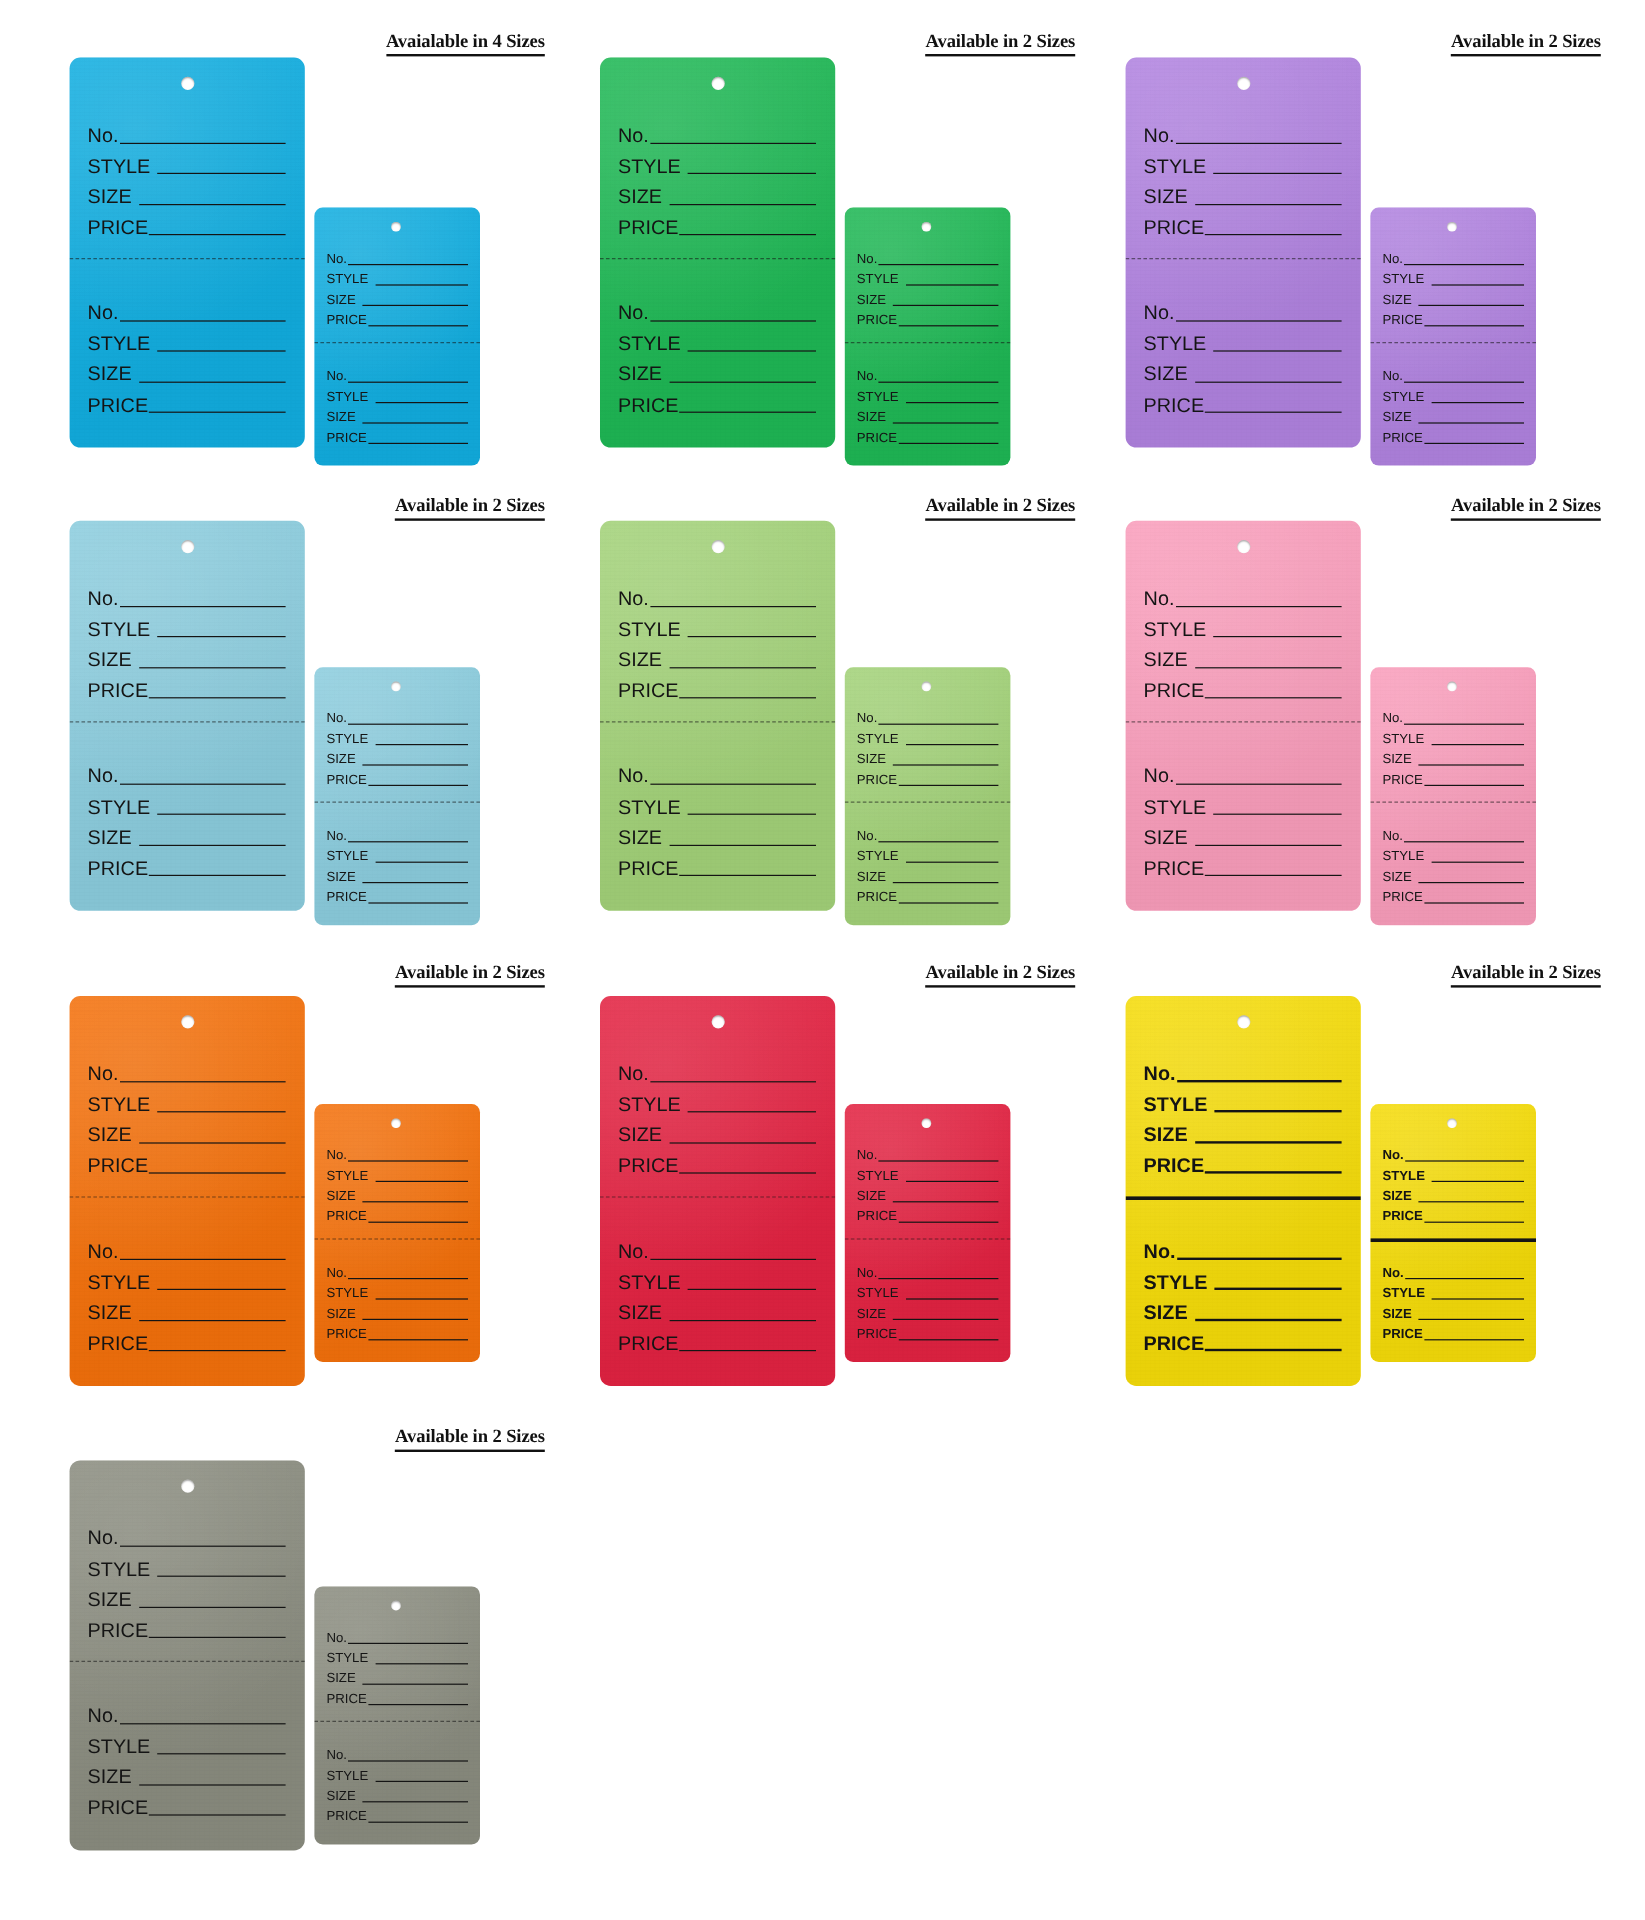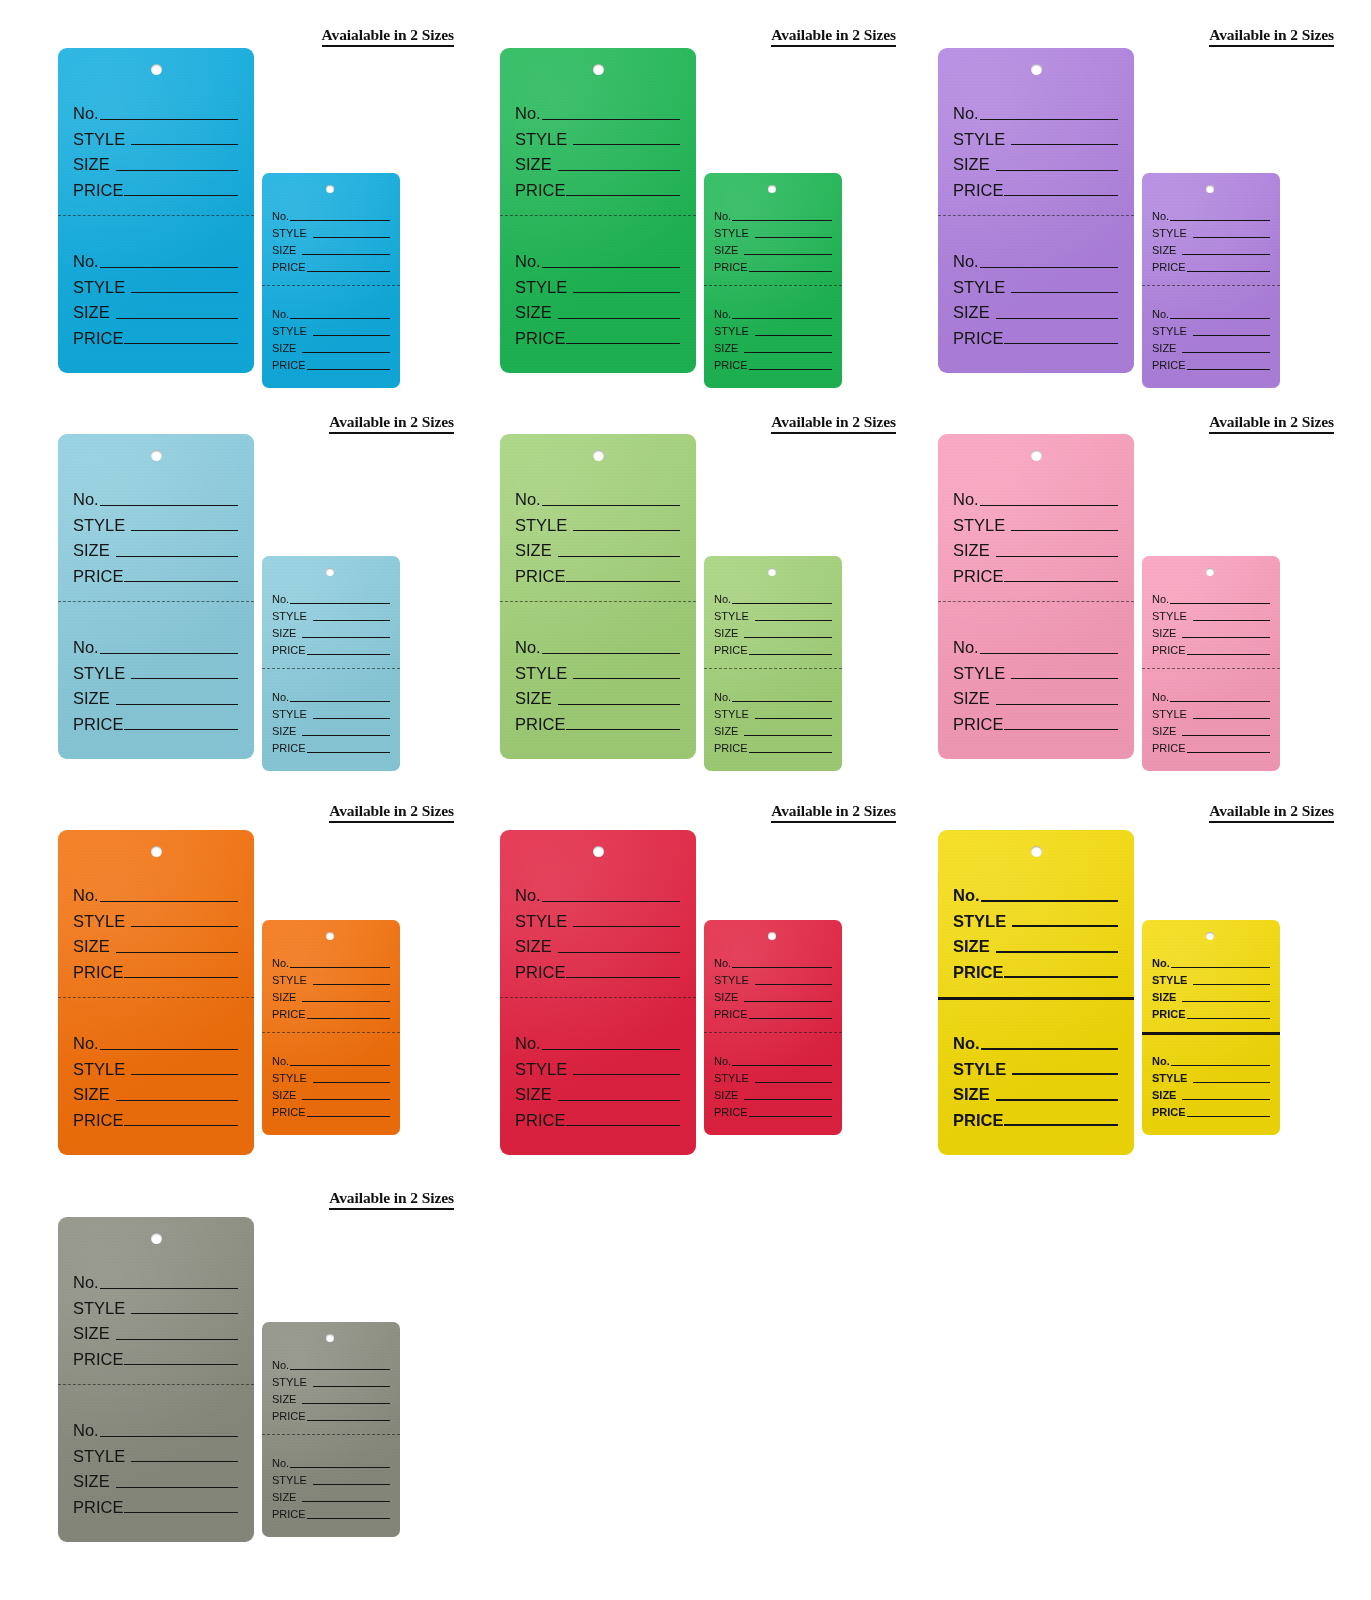--- a/index.html
+++ b/index.html
@@ -155,21 +155,21 @@
   
   .tag.bold-style .field-label { font-weight: bold; }
   .tag.bold-style .field-line { border-bottom-width: 2px; }
   .tag.small.bold-style .field-line { border-bottom-width: 1.6px; }
 </style>
 </head>
 <body>
 
 <div id="tag-grid">
     <div class="tag-cell" style="left: 58px; top: 26px;">
-      <div class="cell-heading"><span>Avaialable in 2 Sizes</span></div>
+      <div class="cell-heading"><span>Avaialable in 4 Sizes</span></div>
       <div class="tag large" style="background: rgb(18, 174, 224); top: 22px; left: 0px;">
         <div class="paper"></div>
         <div class="speckle"></div>
         <div class="hole"></div>
         <div class="fields block-a">
           <div class="field-row">
             <span class="field-label" style="margin-right: 1px;">No.</span>
             <span class="field-line"></span>
           </div>
           <div class="field-row">

